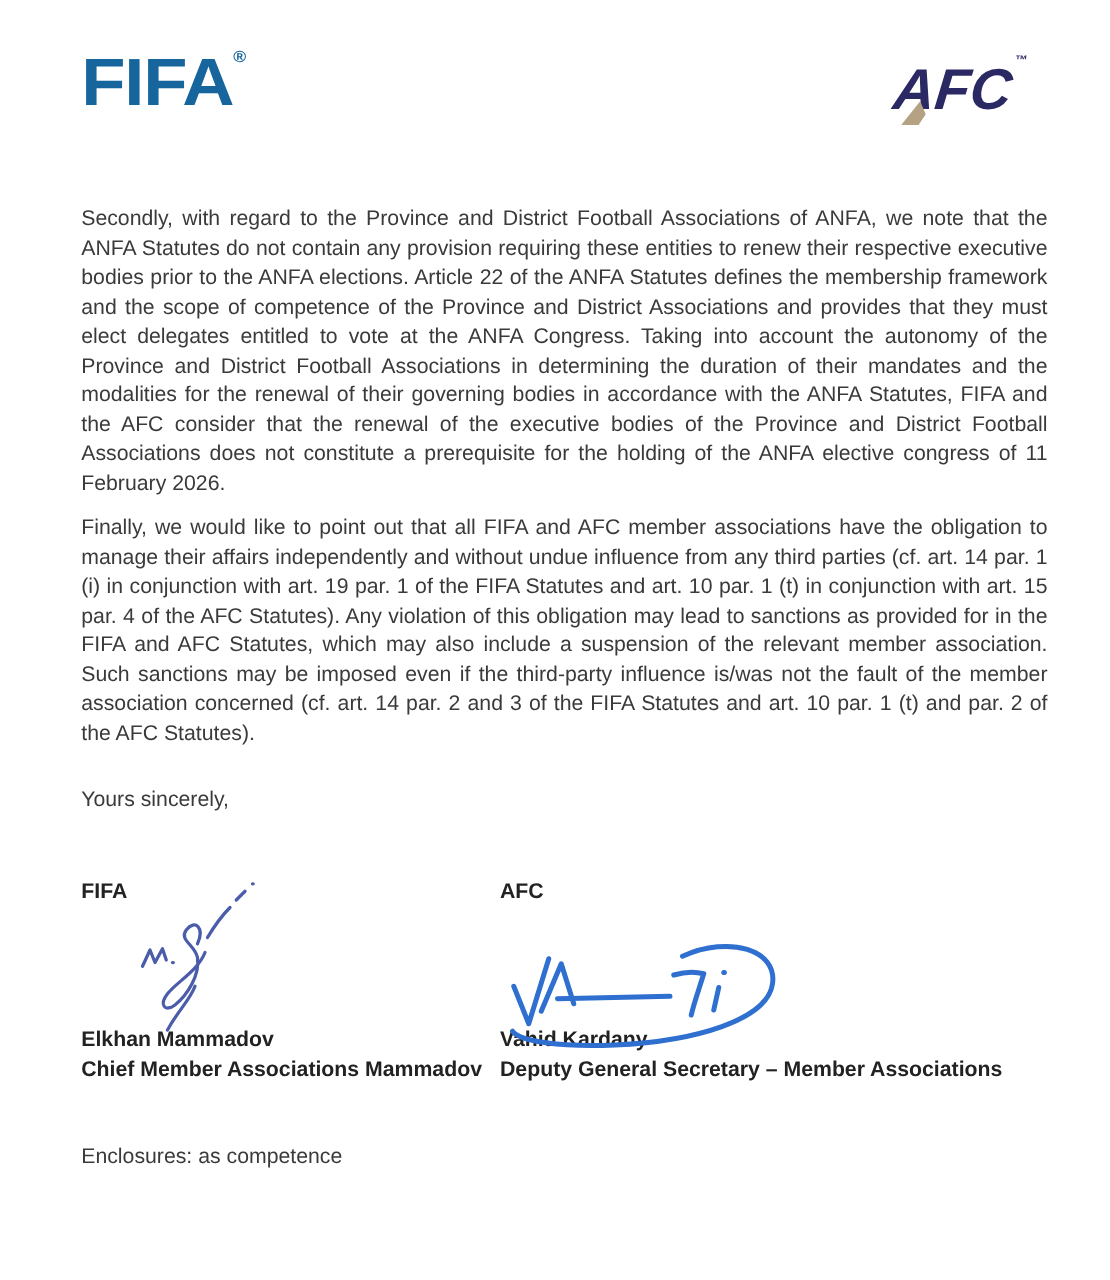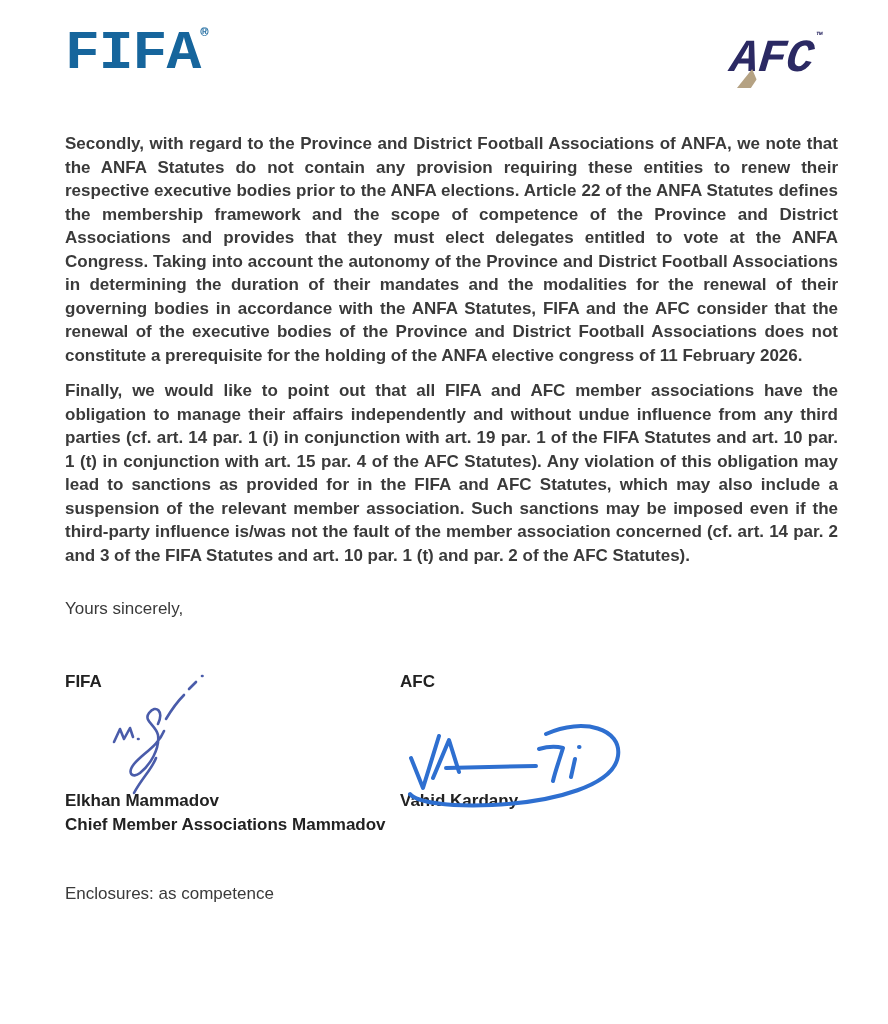--- a/index.html
+++ b/index.html
@@ -14,26 +14,25 @@
     overflow: hidden;
   }
   .content {
     position: absolute;
     left: 65px;
     right: 50px;
     top: 0;
   }
   
   .header {
-    margin-top: 28px;
+    margin-top: 40px;
     display: flex;
     justify-content: space-between;
     align-items: flex-start;
     height: 80px;
-    font-family: Liberation Mono, monospace;
   }
   .fifa-logo {
     color: #16659c;
     font-weight: bold;
     font-size: 58px;
     line-height: 1;
     letter-spacing: -1px;
     transform: scaleY(0.92);
     transform-origin: top left;
     white-space: nowrap;
@@ -67,21 +66,21 @@
     clip-path: polygon(0 100%, 55% 0, 78% 55%, 58% 100%);
   }
   .afc-tm {
     font-size: 10px;
     font-style: normal;
     vertical-align: top;
     position: relative;
     top: -4px;
   }
   
-  .body-text { margin-top: 24px; font-weight: bold; }
+  .body-text { margin-top: 43px; }
   .body-text p {
     font-size: 17px;
     line-height: 23.5px;
     color: #3a3a3a;
     text-align: justify;
     margin-bottom: 12px;
   }
   .closing {
     margin-top: 30px;
     font-size: 17px;
@@ -172,20 +171,21 @@
               <path d="M35,72 L51,34 L61,66"></path>
               <path d="M48,62 L138,60"></path>
               <path d="M141,43 C151,40 158,40 165,42 C161,55 157,66 155,75"></path>
               <path d="M177,53 L173,71"></path>
               <path d="M181,41 L181.5,41"></path>
               <path d="M148,28 C186,11 224,23 220,50 C216,79 158,96 94,99 C50,101 18,96 12,88"></path>
             </g>
           </svg>
         </div>
         <div class="sig-name">Vahid Kardany</div>
+        <div class="sig-title">Deputy General Secretary – Member Associations</div>
       </div>
 
     </div>
 
     <div class="enclosures">Enclosures: as competence</div>
 
   </div>
 </div>
 
 </body></html>

